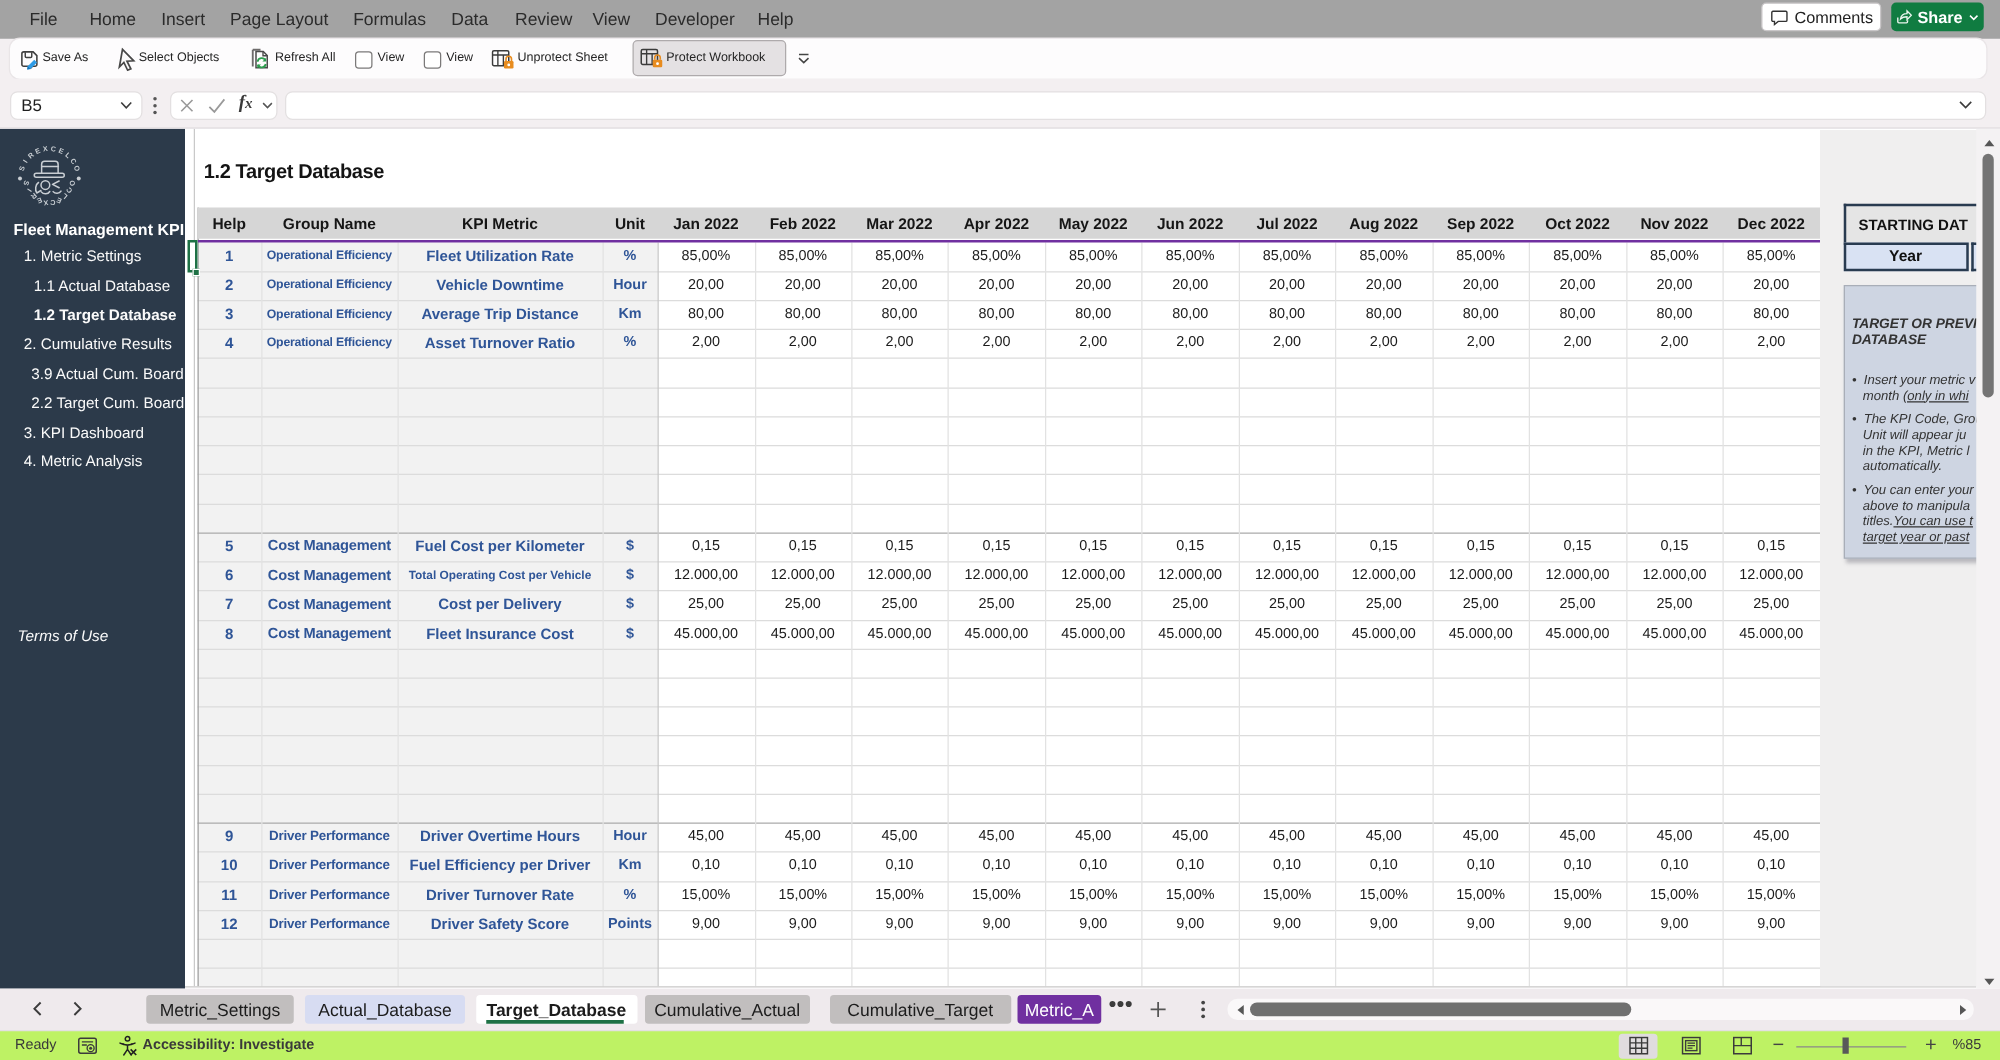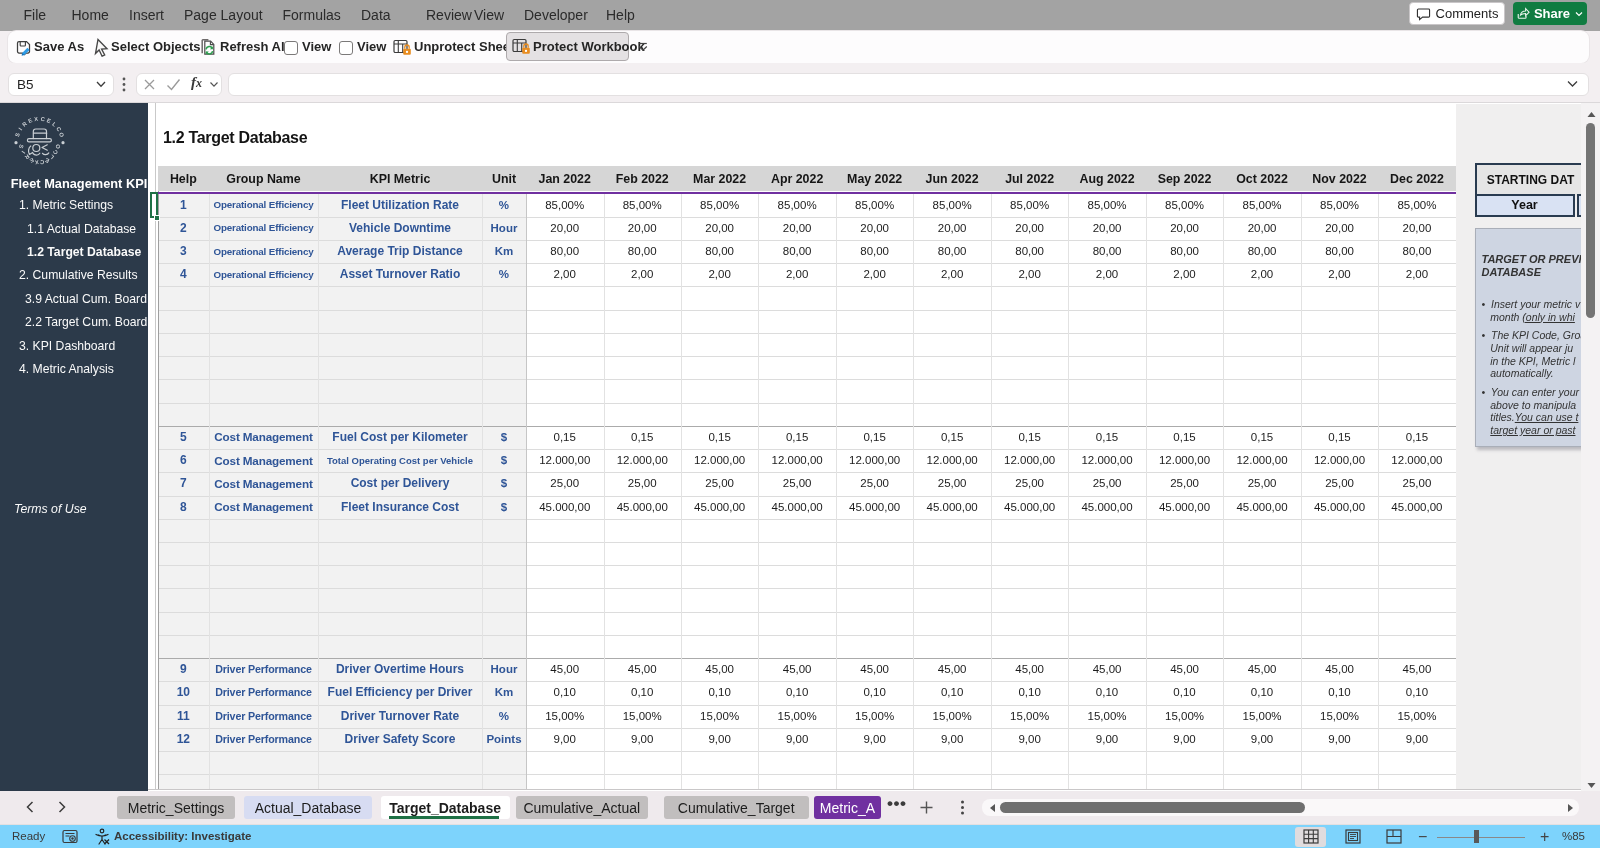--- a/index.html
+++ b/index.html
@@ -3,52 +3,52 @@
 <style>
 * { margin:0; padding:0; box-sizing:border-box; }
 html,body { width:1600px; height:848px; overflow:hidden; }
 body { font-family:"Liberation Sans", sans-serif; background:#f3eff1; position:relative; }
 .abs { position:absolute; }
 
 #menubar { left:0; top:0; width:1600px; height:31px; background:#a3a3a3; }
 .menu { position:absolute; top:0; height:30px; line-height:30px; font-size:14px; color:#2b2b2b; }
 
 #ribbon { left:8px; top:31px; width:1581px; height:32px; background:#fdfcfd; border-radius:8px; box-shadow:0 0 0 1px #e9e5e7; }
-.rbtn { position:absolute; top:0; height:32px; line-height:32px; font-size:13px; color:#252525; white-space:nowrap;font-weight:bold; }
+.rbtn { position:absolute; top:0; height:32px; line-height:32px; font-size:10px; color:#252525; white-space:nowrap; }
 
 #fbar { left:0; top:63px; width:1600px; height:40px; background:#f3eff1; }
 .fbox { position:absolute; background:#fff; border:1px solid #e3e0e1; border-radius:6px; height:23px; top:10px; }
 
 #sheet { left:0; top:103px; width:1600px; height:688px; background:#fff; overflow:hidden; }
 #sidebar { left:0; top:0; width:148px; height:688px; background:#2c3a4a; color:#f2f2f2; }
 .nav { position:absolute; left:0; width:148px; font-size:12.2px; color:#fafafa; white-space:nowrap; }
 
 .hc { position:absolute; top:0; height:100%; display:flex; align-items:center; justify-content:center; font-weight:bold; font-size:12.4px; color:#161616; }
 .cell { position:absolute; display:flex; align-items:center; justify-content:center; white-space:nowrap; }
 .num { font-size:11.5px; color:#1c1c1c; }
 .code { font-weight:bold; font-size:12px; color:#2f5597; }
 .grp { font-weight:bold; font-size:9.8px; letter-spacing:-0.15px; color:#2f5597; }
 .kpi { font-weight:bold; font-size:12px; color:#2f5597; }
 .unit { font-weight:bold; font-size:11.5px; color:#2f5597; }
 
 #tabbar { left:0; top:791px; width:1600px; height:33px; background:#efeaed; }
 .tab { position:absolute; top:5px; height:23px; border-radius:3px; font-size:14px; color:#1c1c1c; display:flex; align-items:center; justify-content:center; }
 
-#statusbar { left:0; top:824px; width:1600px; height:24px; background:#7dd3fc; border-top:1px solid #e3e0e1; font-size:11.5px; color:#3a3a3a; }
+#statusbar { left:0; top:824px; width:1600px; height:24px; background:#bef264; border-top:1px solid #e3e0e1; font-size:11.5px; color:#3a3a3a; }
 </style></head>
 <body>
 
 <div id="menubar" class="abs">
 <span class="menu" style="left:23.5px">File</span>
 <span class="menu" style="left:71.5px">Home</span>
 <span class="menu" style="left:129px">Insert</span>
 <span class="menu" style="left:184px">Page Layout</span>
 <span class="menu" style="left:282.5px">Formulas</span>
 <span class="menu" style="left:361px">Data</span>
-<span class="menu" style="left:426px">Review</span>
+<span class="menu" style="left:412px">Review</span>
 <span class="menu" style="left:474px">View</span>
 <span class="menu" style="left:524px">Developer</span>
 <span class="menu" style="left:606px">Help</span>
 <div class="abs" style="left:1409px;top:2px;width:96px;height:23px;background:#fff;border:1px solid #c9c6c8;border-radius:4px;display:flex;align-items:center;justify-content:center;">
 <svg width="15" height="14" viewBox="0 0 16 15" style="margin-right:5px">
         <path d="M2.5 2.2 h11 a1 1 0 0 1 1 1 v6.6 a1 1 0 0 1 -1 1 h-6.5 l-3.2 2.7 v-2.7 h-1.3 a1 1 0 0 1 -1 -1 v-6.6 a1 1 0 0 1 1-1 z" fill="none" stroke="#333" stroke-width="1.2"></path>
       </svg>
 <span style="font-size:13px;color:#222">Comments</span>
     </div>
 <div class="abs" style="left:1513px;top:2px;width:74px;height:23px;background:#107c41;border-radius:4px;display:flex;align-items:center;justify-content:center;">

